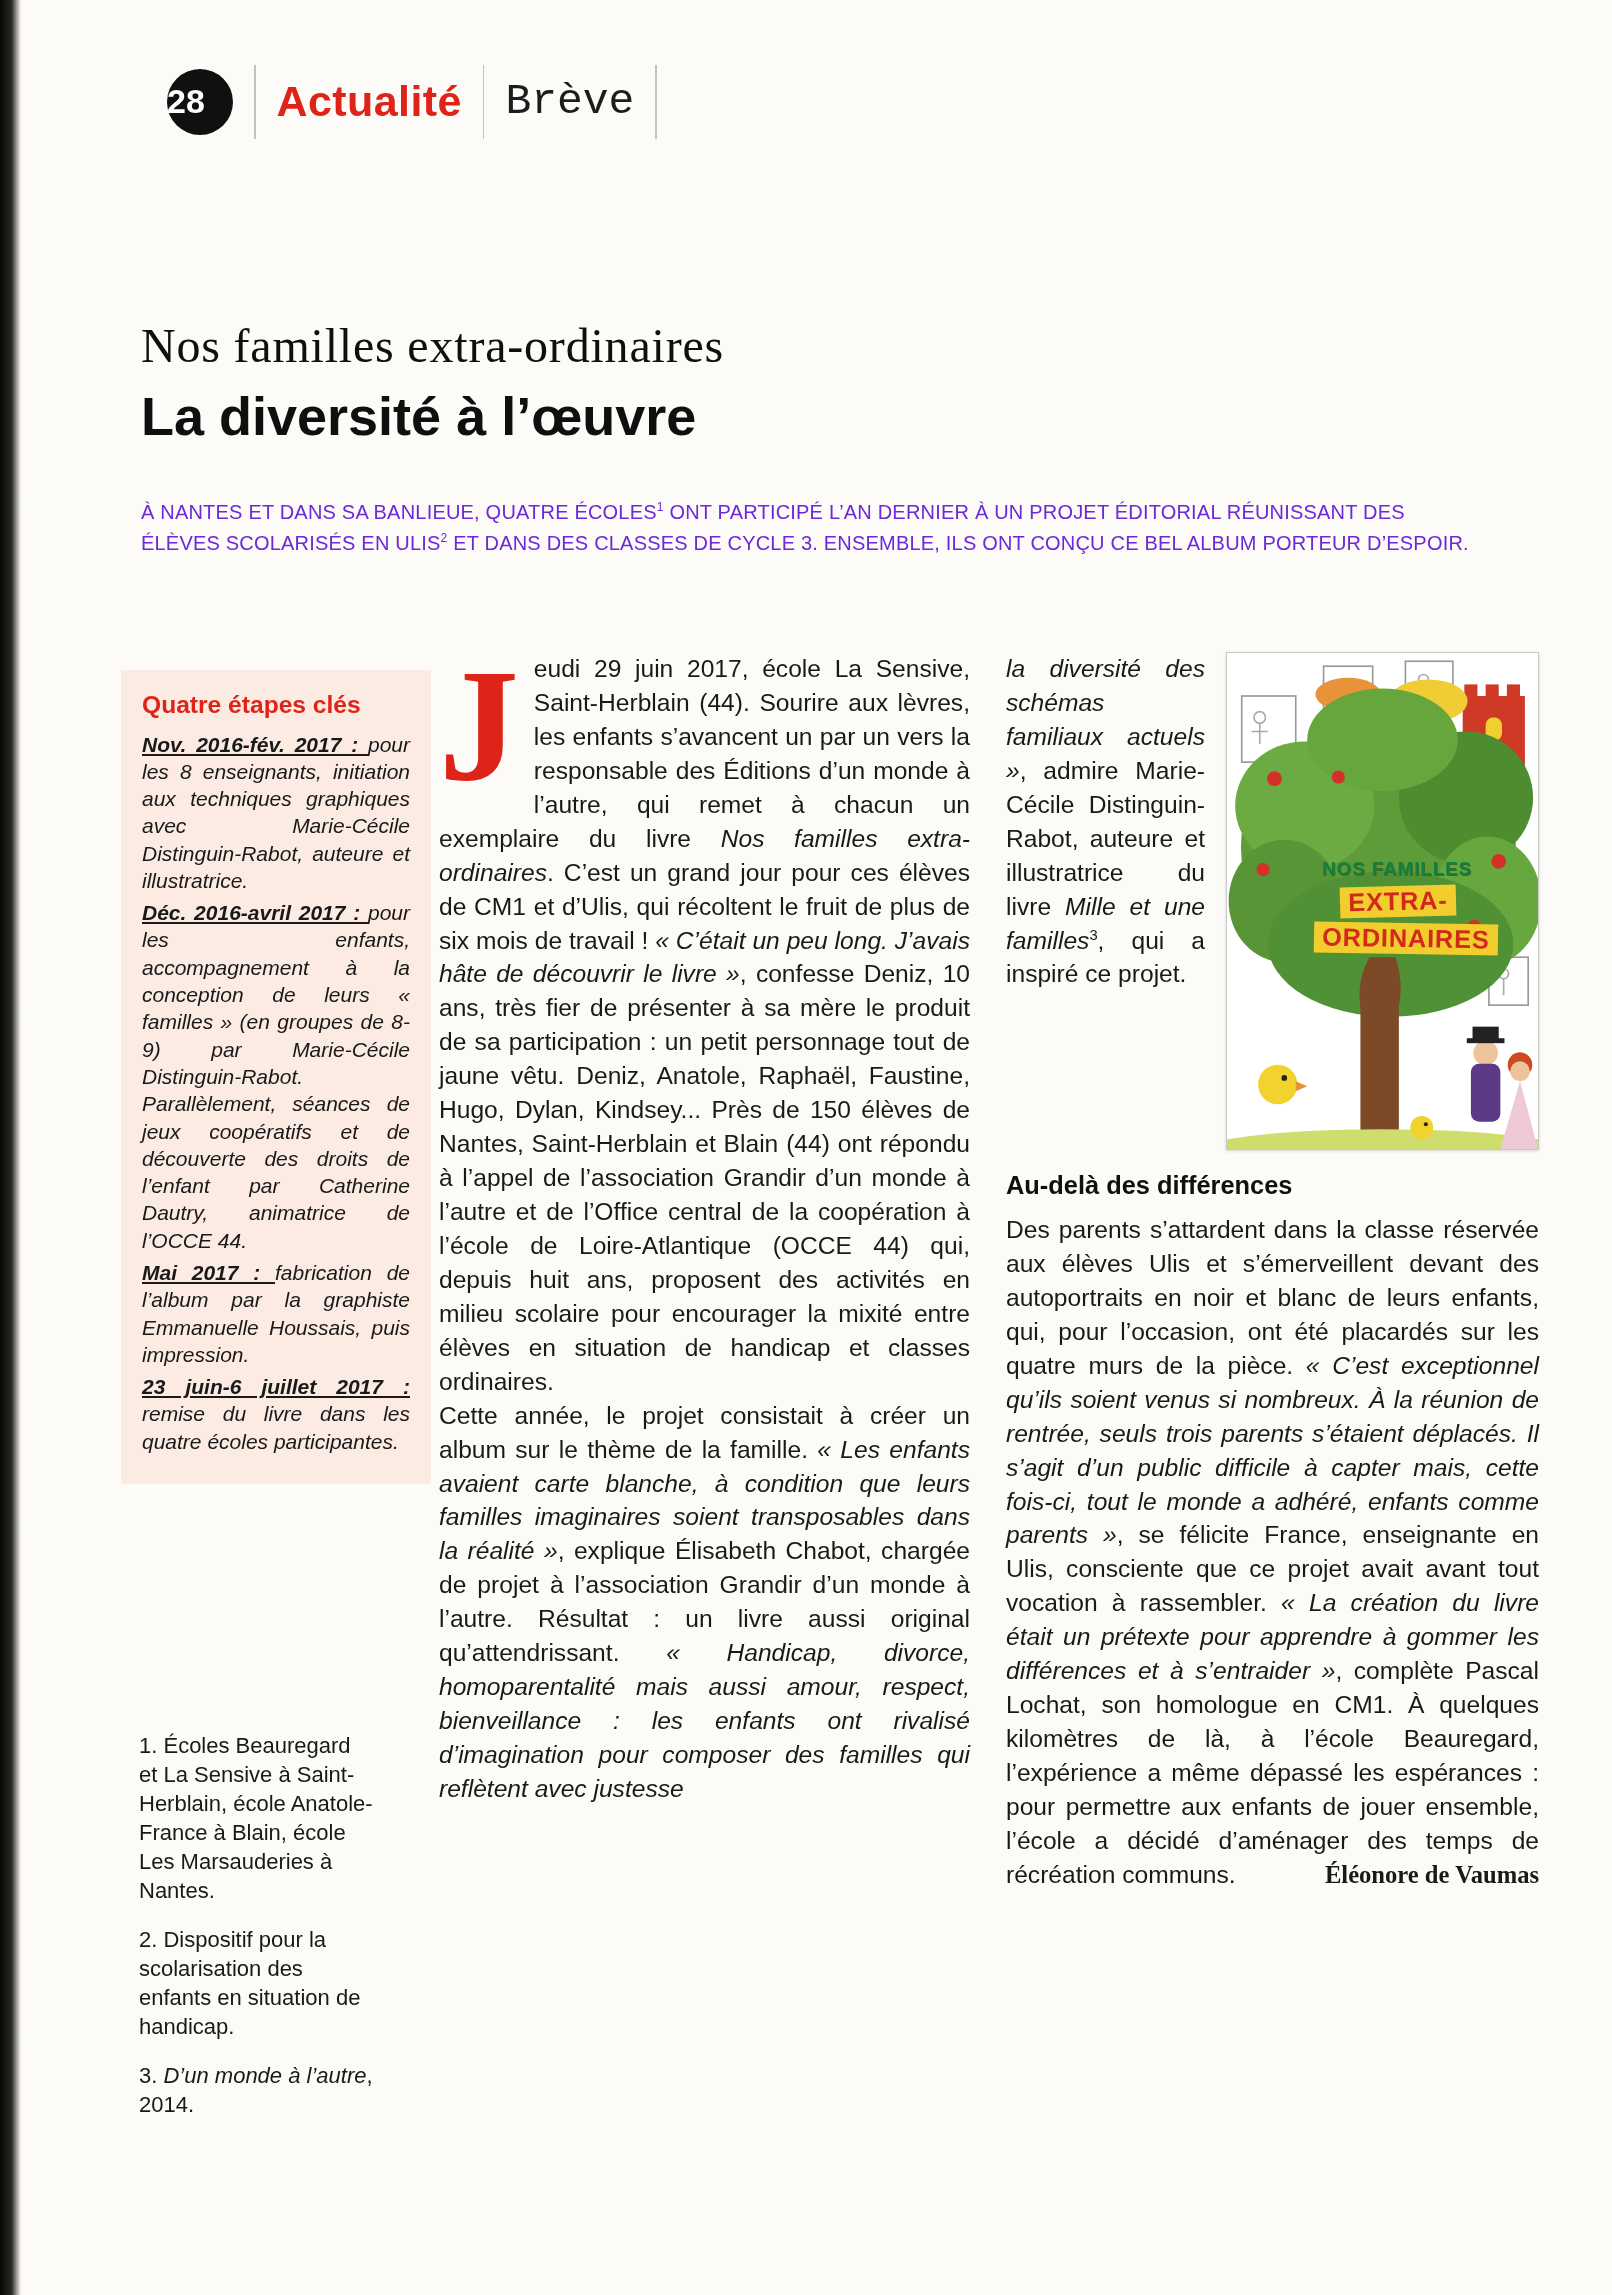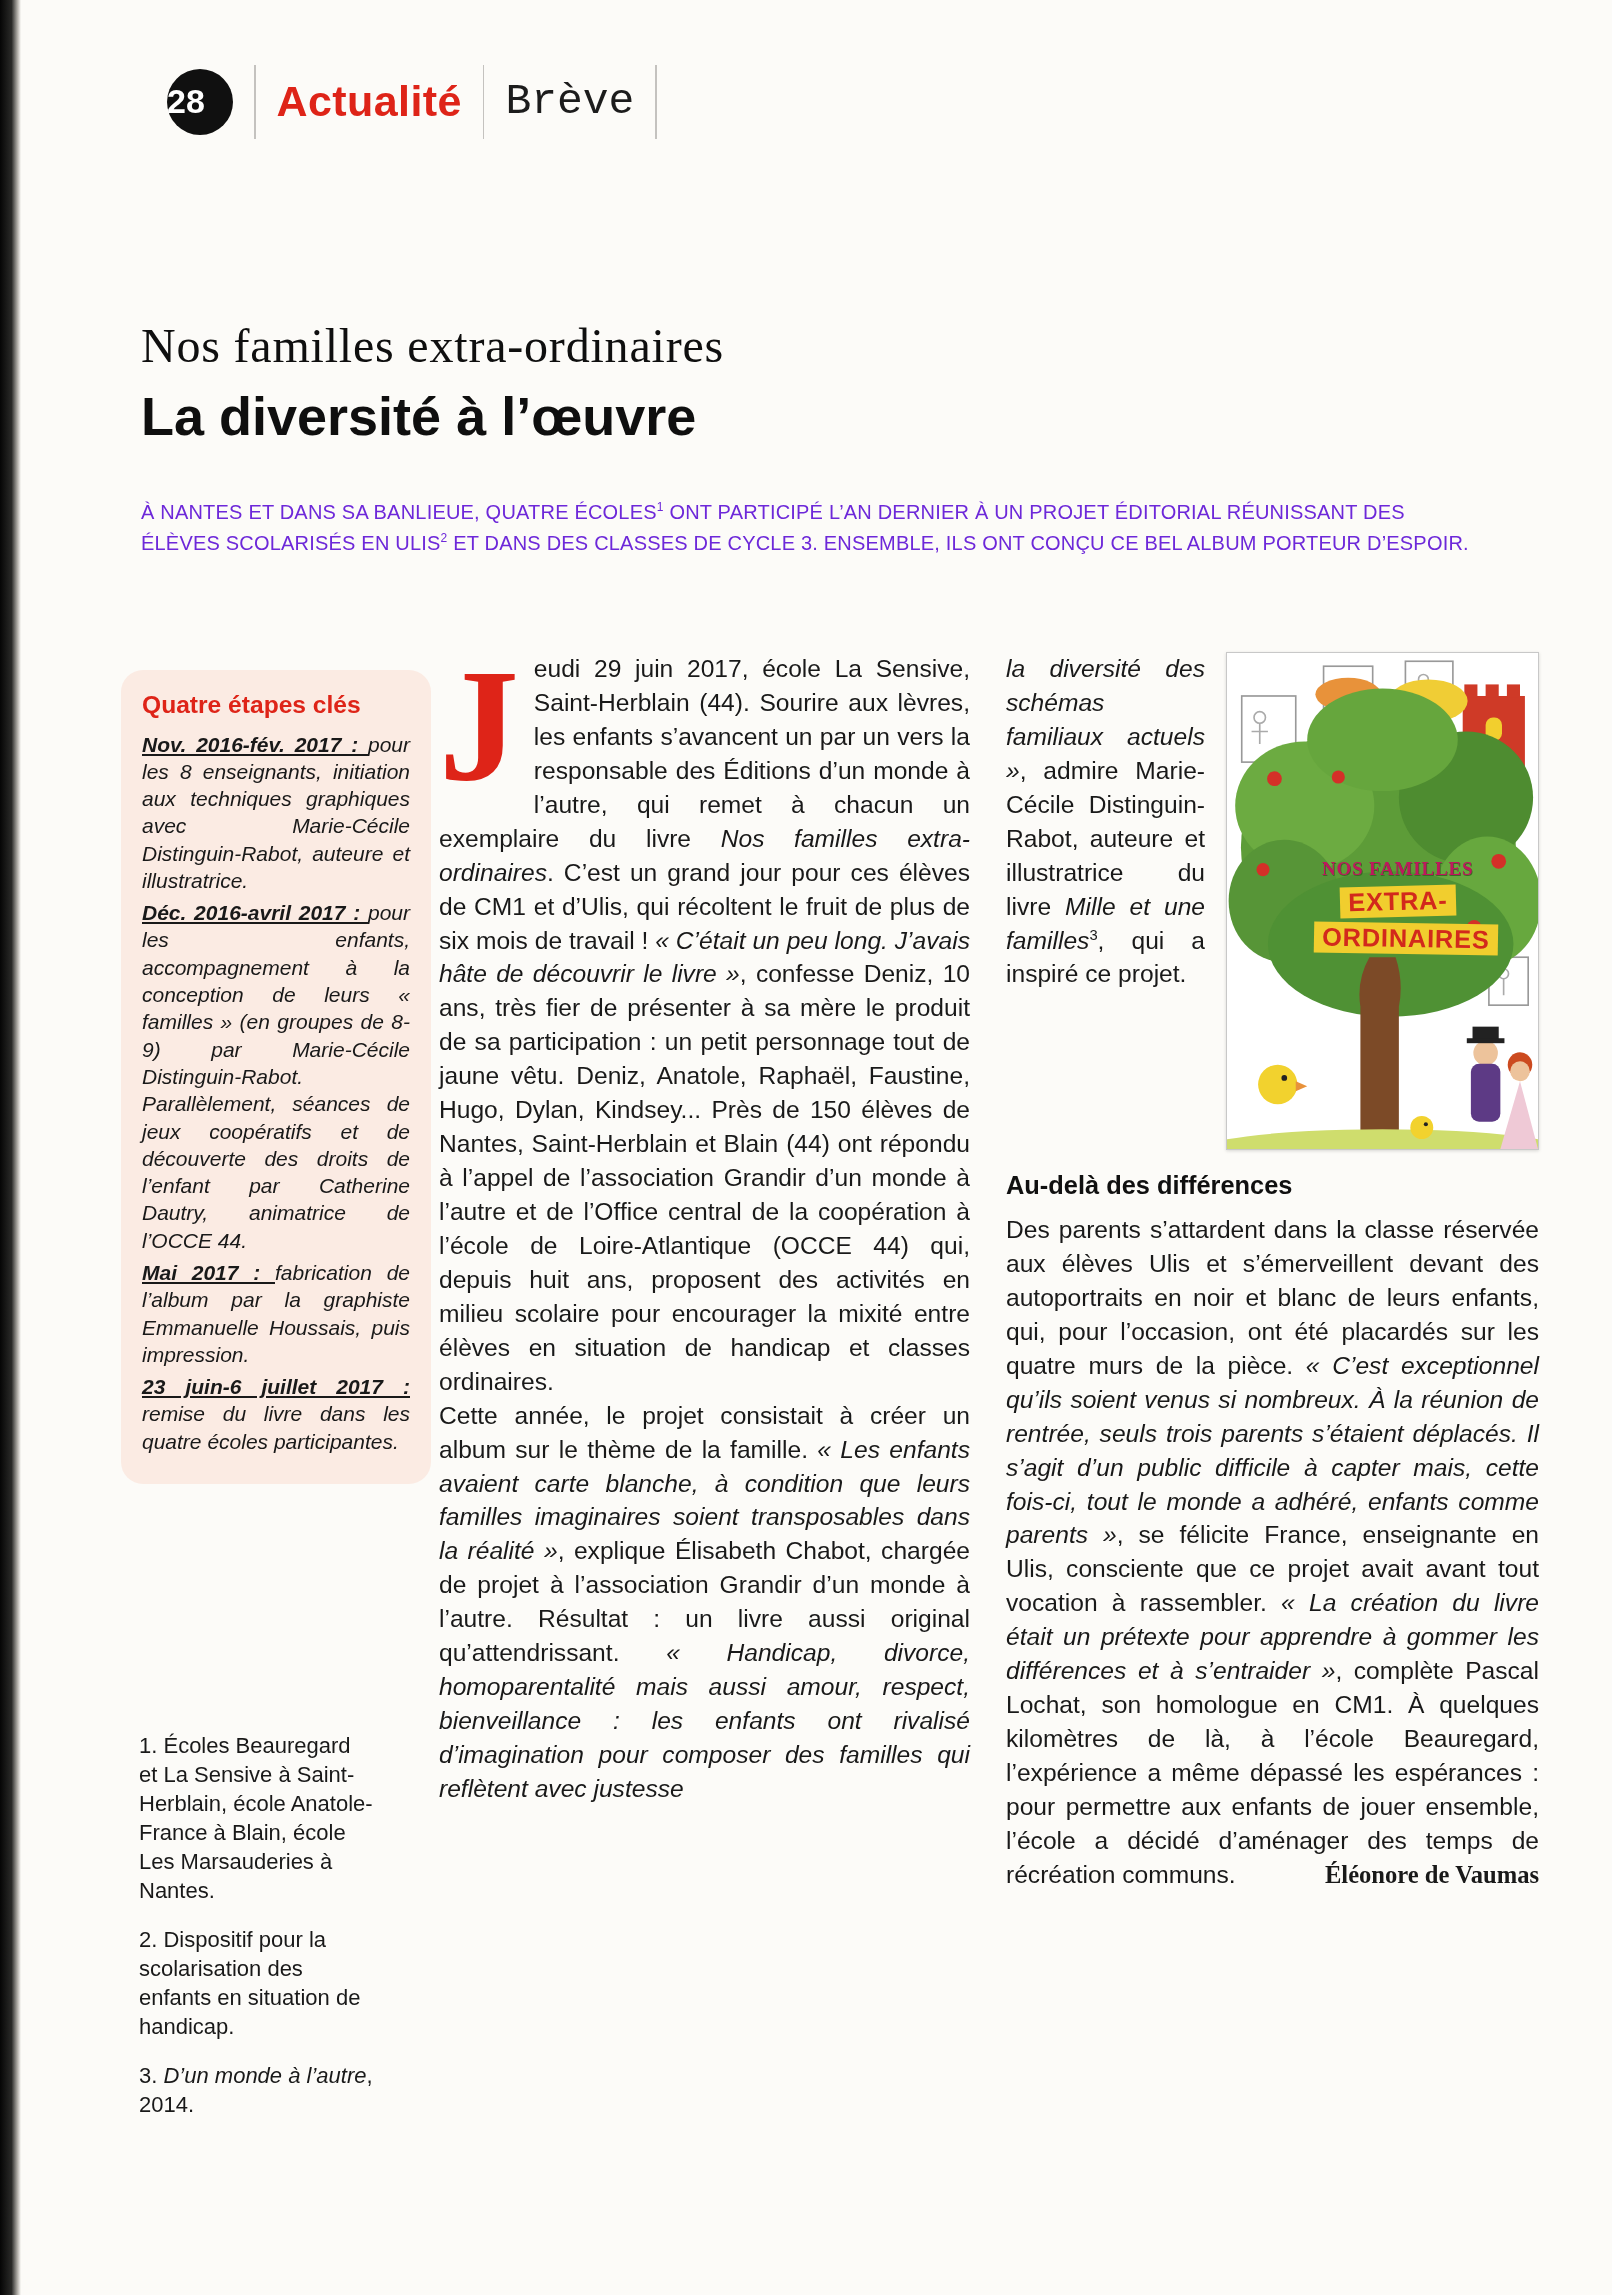--- a/index.html
+++ b/index.html
@@ -27,21 +27,21 @@
 
   
   .kicker{position:absolute;left:141px;top:318px;font-family:"Liberation Serif",serif;
     font-size:48px;color:#0f0f0f;letter-spacing:0.8px;}
   .title{position:absolute;left:141px;top:385px;margin:0;font-size:54px;font-weight:bold;color:#0f0f0f;}
   .standfirst{position:absolute;left:141px;top:497px;width:1344px;margin:0;
     font-size:20px;line-height:1.56;color:#6d28d9;letter-spacing:0.2px;}
 
   
   .sidebar{position:absolute;left:121px;top:670px;width:310px;background:var(--sidebar-bg);
-    padding:21px 21px 24.6px;border-radius:22px;}
+    padding:21px 21px 24.6px;}
   .sidebar-title{margin:0 0 11.5px;color:var(--red);font-size:24.6px;font-weight:bold;}
   .step{margin:0 0 4.9px;font-size:21px;line-height:1.3;font-style:italic;text-align:justify;
     hyphens:auto;-webkit-hyphens:auto;}
 
   .footnotes{position:absolute;left:139px;top:1731px;width:236px;font-size:22px;line-height:1.32;}
   .fn{margin:0 0 19.7px;}
 
   
   .col{position:absolute;top:652px;}
   .col-mid{left:439px;width:531px;}
@@ -56,21 +56,21 @@
   
   .r-i{font-style:italic;}
   .r-b{font-weight:bold;text-decoration:underline;}
   .r-sup{vertical-align:super;font-size:0.6em;line-height:0;}
 
   
   .cover{float:right;width:313px;height:498px;margin:0 0 21px 21px;position:relative;
     background:#fff;border:0.8px solid #c8c8c8;box-shadow:0 0.8px 3.3px rgba(0,0,0,0.15);}
   .cover svg{position:absolute;inset:0;width:100%;height:100%;}
   .cover-t1{position:absolute;top:205px;left:95px;font-size:19px;font-weight:bold;
-    color:#be185d;letter-spacing:0.8px;text-shadow:0.8px 0.8px 0 #3c6a24;font-family:Liberation Serif, serif;}
+    color:#15803d;letter-spacing:0.8px;text-shadow:0.8px 0.8px 0 #3c6a24;}
   .cover-chip{position:absolute;background:#f1ce2e;color:#d2291c;font-weight:bold;
     font-size:25.4px;padding:0.8px 8.2px;letter-spacing:0.8px;}
   .chip-1{left:113px;top:233px;transform:rotate(-1.5deg);}
   .chip-2{left:87px;top:270px;transform:rotate(1deg);}
 
   
   .pagefooter{position:absolute;left:131px;top:2224px;font-size:23px;color:#3a3a3a;}
   .mag{font-weight:bold;color:#9c1f15;margin-right:13px;}
   .issue{margin-right:21px;}
 </style>

